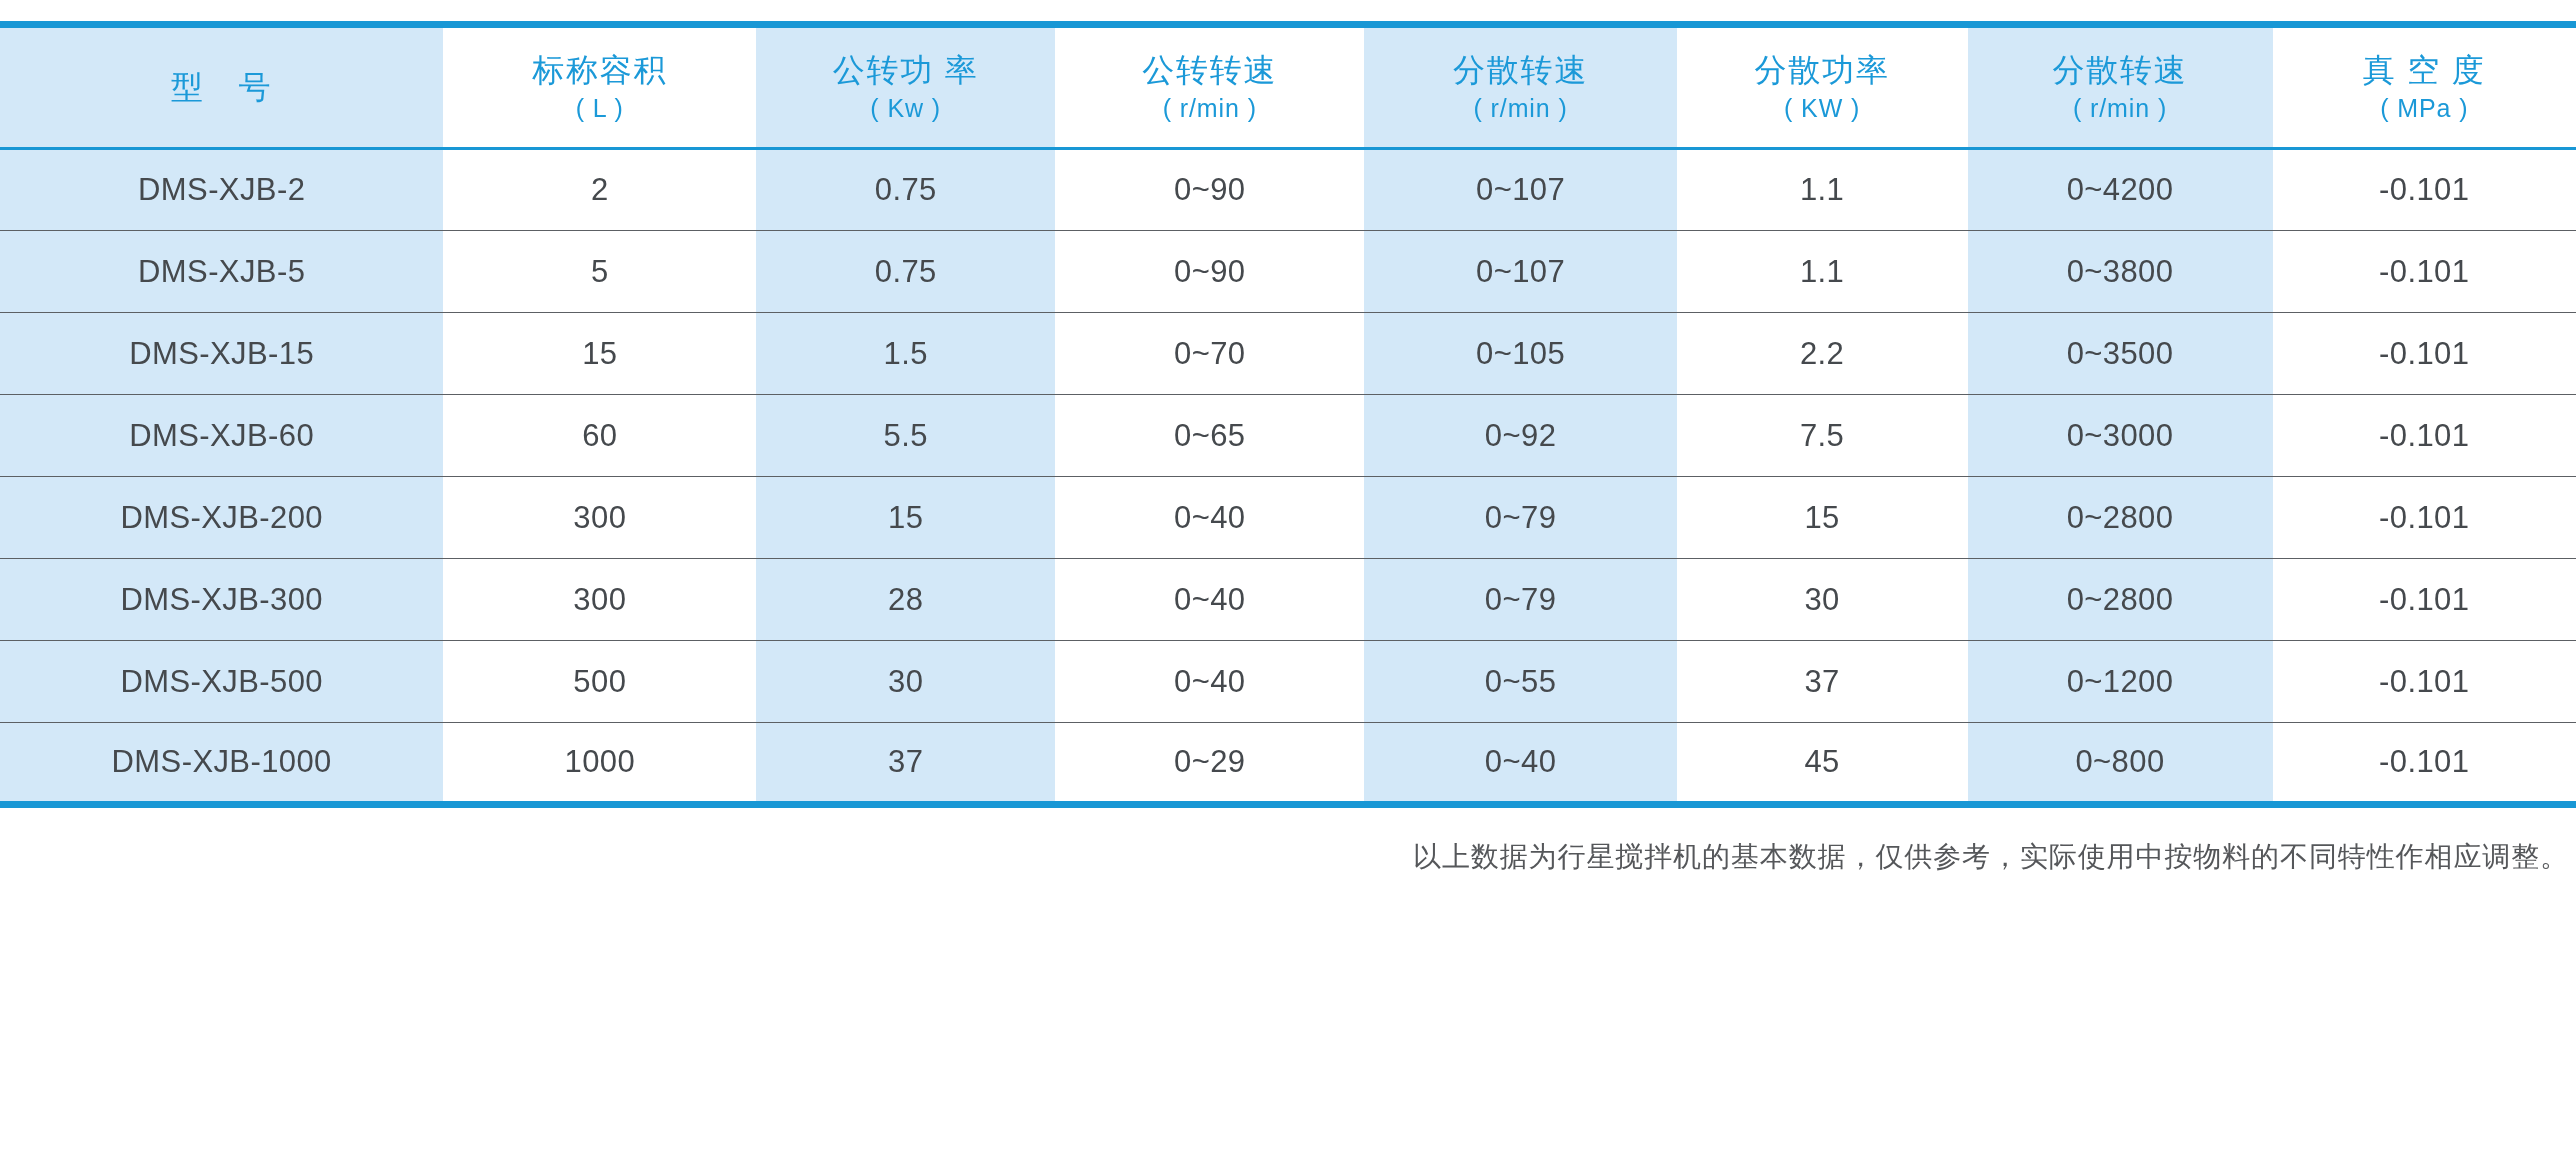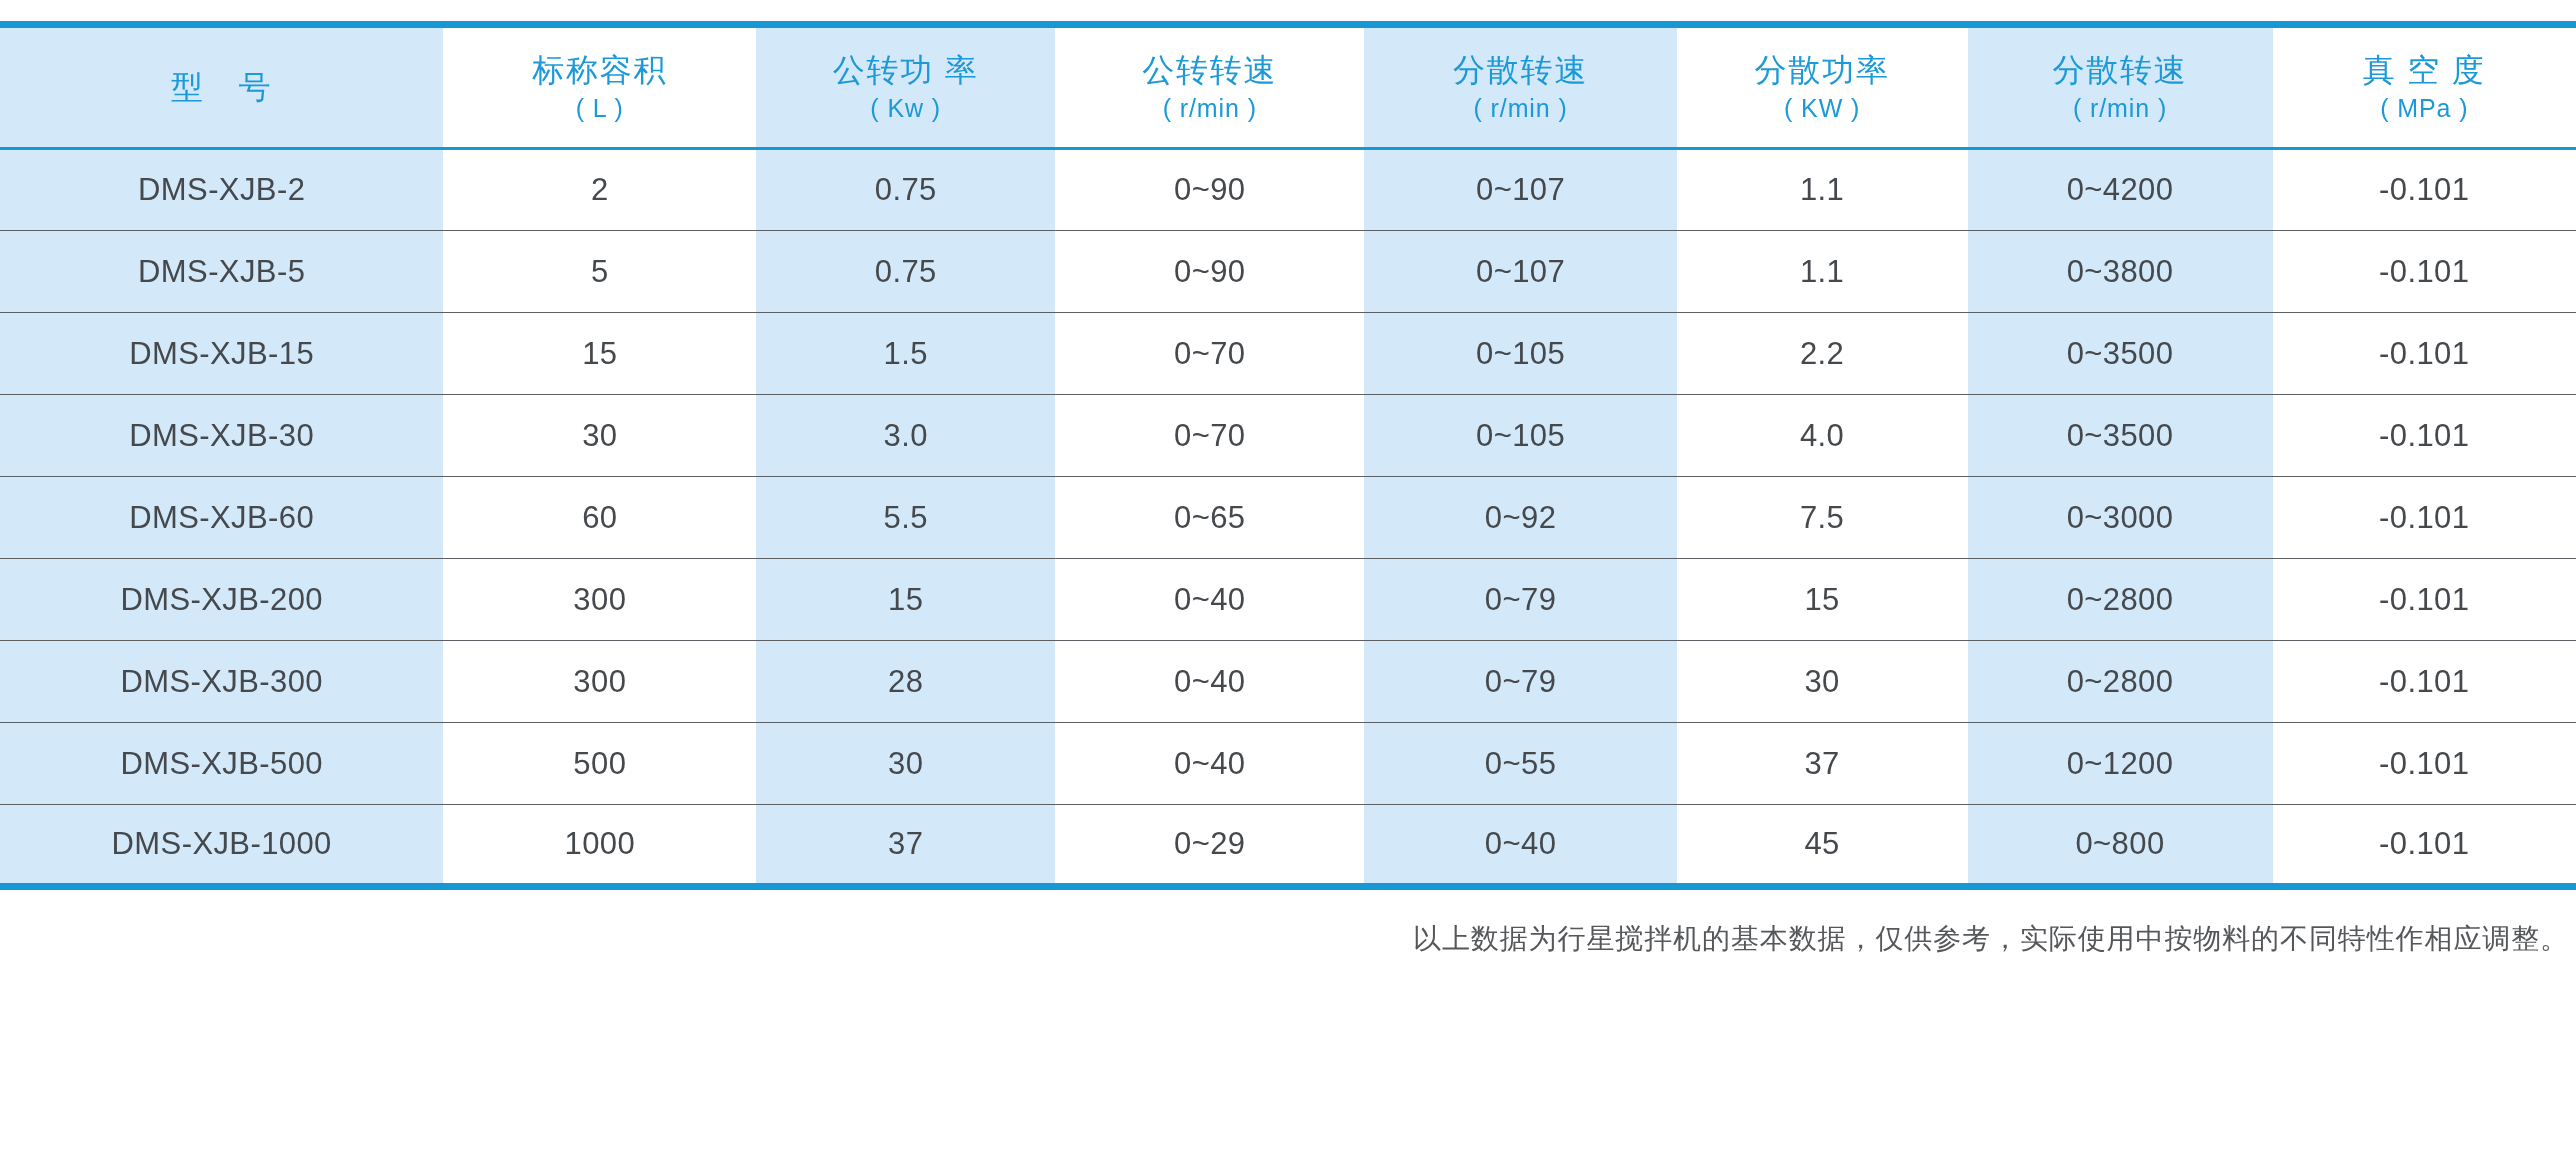--- a/index.html
+++ b/index.html
@@ -128,30 +128,20 @@
           <td>DMS-XJB-15</td>
           <td>15</td>
           <td>1.5</td>
           <td>0~70</td>
           <td>0~105</td>
           <td>2.2</td>
           <td>0~3500</td>
           <td>-0.101</td>
         </tr>
         <tr>
-          <td>DMS-XJB-30</td>
-          <td>30</td>
-          <td>3.0</td>
-          <td>0~70</td>
-          <td>0~105</td>
-          <td>4.0</td>
-          <td>0~3500</td>
-          <td>-0.101</td>
-        </tr>
-        <tr>
           <td>DMS-XJB-60</td>
           <td>60</td>
           <td>5.5</td>
           <td>0~65</td>
           <td>0~92</td>
           <td>7.5</td>
           <td>0~3000</td>
           <td>-0.101</td>
         </tr>
         <tr>

